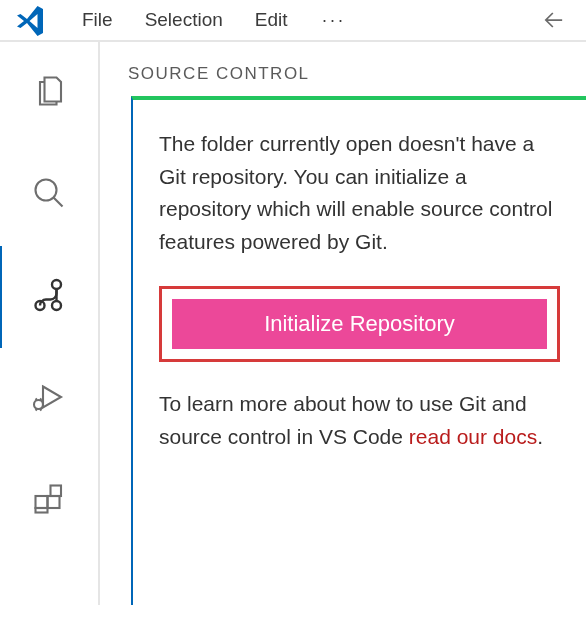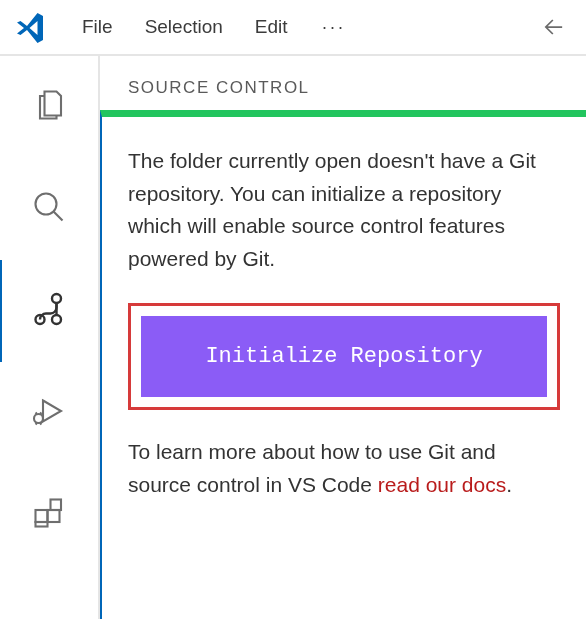--- a/index.html
+++ b/index.html
@@ -5,21 +5,21 @@
     * { box-sizing: border-box; margin: 0; padding: 0; }
     body {
       width: 586px;
       height: 619px;
       font-family: -apple-system, BlinkMacSystemFont, "Segoe UI", sans-serif;
       background: #ffffff;
       color: #333333;
       overflow: hidden;
     }
     .titlebar {
-      height: 56px;
+      height: 42px;
       display: flex;
       align-items: center;
       padding: 8px 14px;
       gap: 8px;
       border-bottom: 2px solid #e5e5e5;
     }
     .logo {
       width: 32px;
       height: 32px;
       margin-right: 16px;
@@ -85,44 +85,45 @@
       display: flex;
       flex-direction: column;
     }
     .section-header {
       padding: 22px 28px 12px 28px;
       font-size: 17px;
       letter-spacing: 1.5px;
       color: #5a5a5a;
     }
     .panel {
-      border-top: 7px solid #22c55e;
+      border-top: 4px solid #22c55e;
       border-left: 2px solid #0066b8;
       padding: 28px 26px 18px 26px;
       flex: 1;
+      margin-left: 31px;
     }
     .info-text {
       font-size: 21px;
       line-height: 1.55;
       color: #333333;
     }
     .highlight-box {
       border: 3px solid #d63a3a;
       padding: 10px;
       margin: 28px 0 26px 0;
     }
     .primary-button {
       width: 100%;
-      background: #8b5cf6;
+      background: #ec4899;
       color: #ffffff;
       border: none;
-      padding: 28px 0;
+      padding: 12px 0;
       font-size: 22px;
       cursor: pointer;
-      font-family: Liberation Mono, monospace;
+      font-family: Liberation Sans, sans-serif;
     }
     .secondary-text {
       font-size: 21px;
       line-height: 1.55;
       color: #333333;
     }
     .link {
       color: #b91c1c;
       cursor: pointer;
     }

